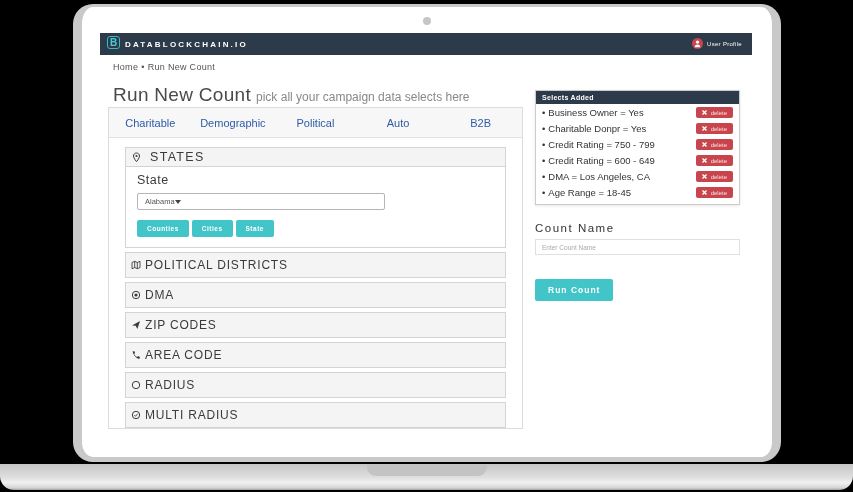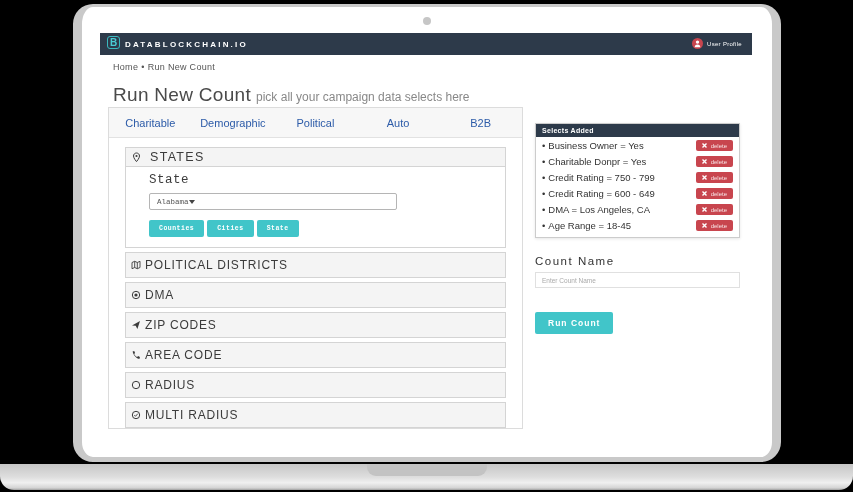--- a/index.html
+++ b/index.html
@@ -38,39 +38,39 @@
   .left-panel { position:absolute; left:8px; top:74px; width:415px; height:322px;
                 border:1px solid #dcdcdc; background:#fff; }
   .tabs { height:30px; background:#f7f7f7; border-bottom:1px solid #e2e2e2;
           display:flex; align-items:center; }
   .tab { flex:1; text-align:center; color:#2c5ba8; font-size:11px; cursor:pointer; }
   .panel-body { padding:9px 16px 0 16px; }
 
   .sec-header { height:20px; background:#f4f4f4; border:1px solid #d4d4d4;
                 display:flex; align-items:center; padding-left:5px; gap:8px;
                 font-size:12.5px; letter-spacing:1.3px; color:#3b3b3b; cursor:pointer; }
-  .states-content { border:1px solid #d4d4d4; border-top:none; padding:6px 23px 10px;font-family:Liberation Mono, monospace; }
+  .states-content { border:1px solid #d4d4d4; border-top:none; padding:6px 11px 10px; }
   .state-label { font-size:12.5px; color:#3b3b3b; letter-spacing:0.5px; }
   .select { margin-top:6px; width:248px; height:17px; border:1px solid #b5b5b5;
             border-radius:2px; display:flex; align-items:center; justify-content:flex-start;
             padding:0 7px; font-size:7.5px; color:#555; cursor:pointer; background:#fff; }
   .caret { width:0; height:0; border-left:3.5px solid transparent;
            border-right:3.5px solid transparent; border-top:4px solid #444; }
   .btn-row { margin-top:10px; display:flex; gap:3px; }
   .teal-btn { background:#41c5c9; color:#fff; font-size:6.5px; font-weight:bold;
               letter-spacing:0.5px; padding:5px 10px; border-radius:2px; border:none;
               cursor:pointer; font-family:inherit; }
 
   .acc-row { margin-top:4px; height:26px; background:#f4f4f4; border:1px solid #d4d4d4;
              display:flex; align-items:center; padding-left:5px; gap:4px;
              font-size:12px; letter-spacing:0.8px; color:#3b3b3b; cursor:pointer; }
   .acc-row:first-of-type { margin-top:6px; }
   .acc-row svg, .sec-header svg { flex:0 0 auto; }
 
-  .right-panel { position:absolute; left:435px; top:90px; width:205px; }
+  .right-panel { position:absolute; left:435px; top:57px; width:205px; }
   .selects-box { border:1px solid #ccc; background:#fff; box-shadow:0 1px 3px rgba(0,0,0,.1);
                  padding-bottom:4px; }
   .selects-header { height:13px; background:#2d3a4a; color:#fff; font-size:7px;
                     font-weight:bold; display:flex; align-items:center; padding-left:6px;
                     letter-spacing:0.3px; }
   .select-item { display:flex; align-items:center; justify-content:space-between;
                  padding:2px 6px 2px 6px; margin-top:1px; }
   .item-text { font-size:9.5px; color:#333; }
   .item-text .bullet { margin-right:3px; }
   .delete-btn { background:#c8454e; border:none; border-radius:2px; color:#fff;

